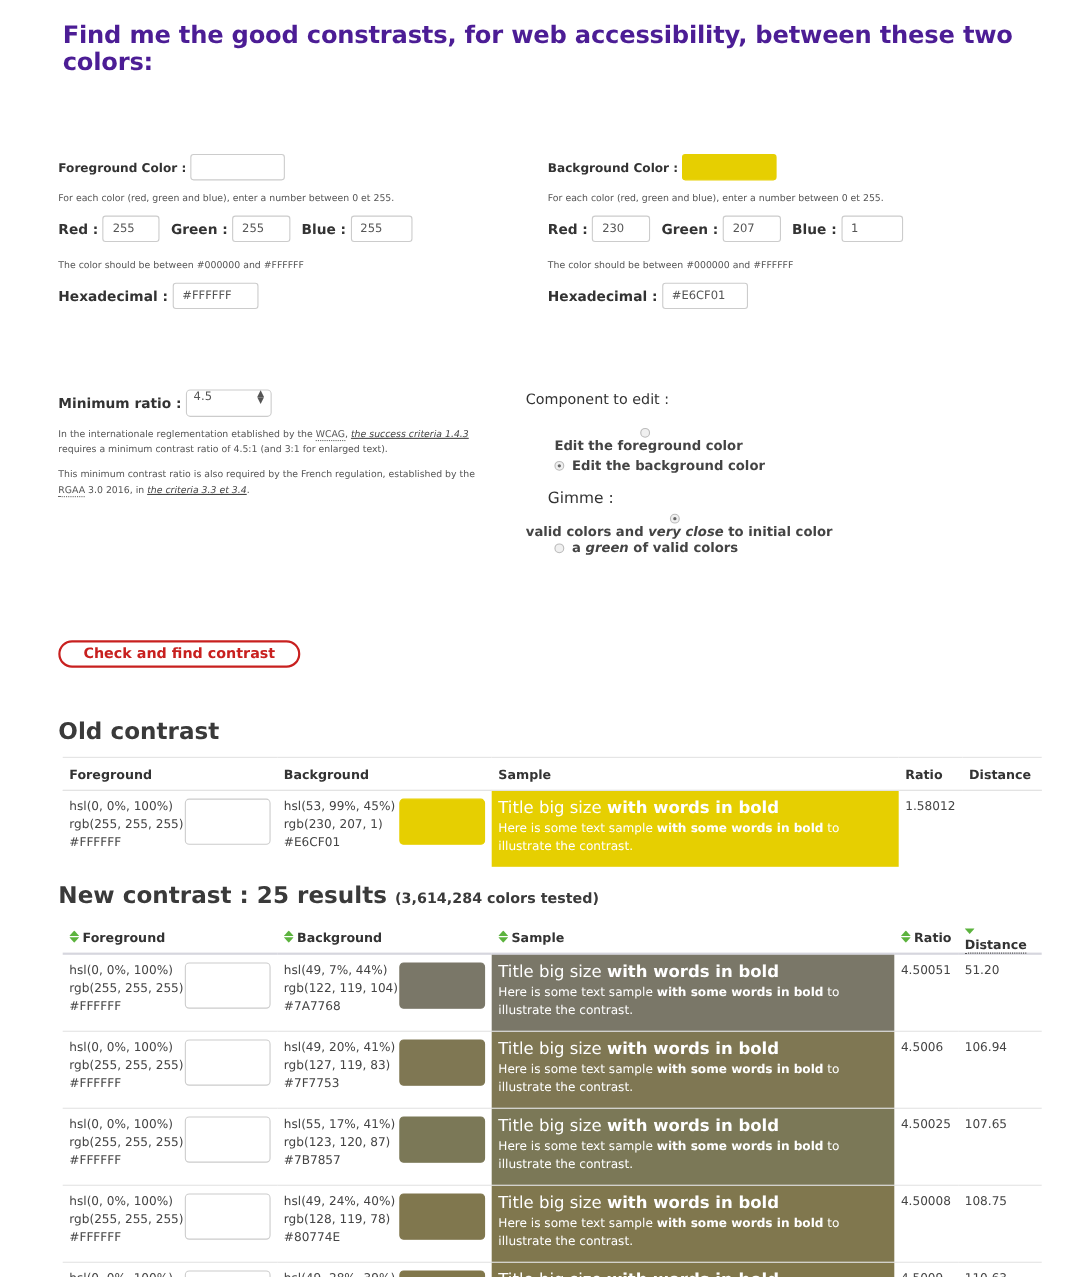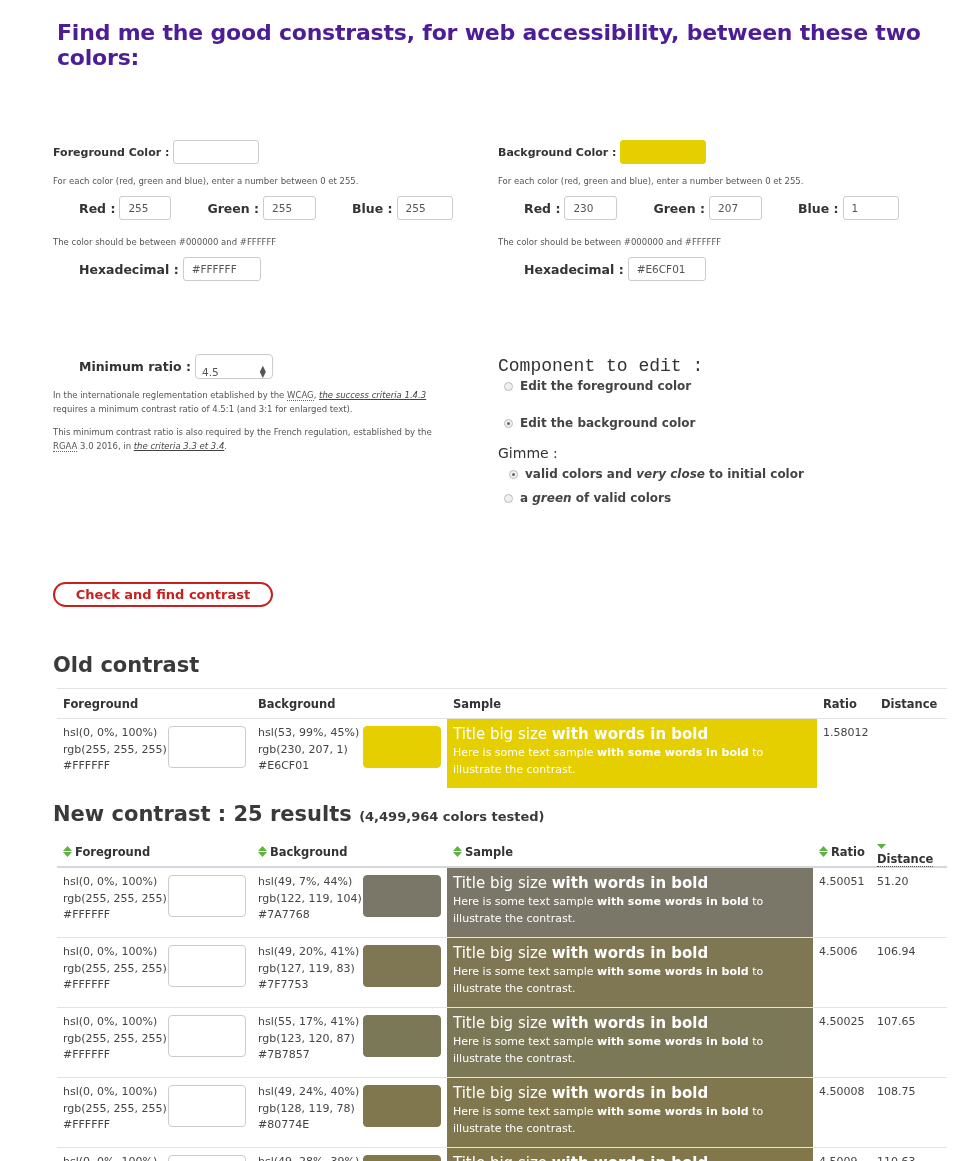--- a/index.html
+++ b/index.html
@@ -9,35 +9,35 @@
   }
   .page { position: absolute; left: 53px; top: 0; width: 890px; }
   h1 {
     position: absolute; left: 4px; top: 20px; width: 880px; margin: 0;
     font-family: "DejaVu Sans", sans-serif; font-weight: bold;
     font-size: 22px; line-height: 25px; color: #4c1d95; letter-spacing: -0.2px;
   }
   .col { position: absolute; width: 440px; }
   .lbl-big { font-weight: bold; font-size: 11px; color: #333; }
   .small { font-size: 8.5px; color: #555; }
-  .field-label { font-weight: bold; font-size: 12.5px; color: #333; margin-left: 26px; }
+  .field-label { font-weight: bold; font-size: 12.5px; color: #333; }
   input.txt {
     font-family: "DejaVu Sans", sans-serif; font-size: 10.5px; color: #555;
     border: 1px solid #cccccc; border-radius: 3px; padding: 0 8px;
     height: 24px; box-sizing: border-box; background: #fff;
   }
   .swatch-inp {
     display: inline-block; width: 86px; height: 24px; box-sizing: border-box;
     border: 1px solid #cccccc; border-radius: 3px; vertical-align: middle;
   }
   .row { position: absolute; left: 0; display: flex; align-items: center; }
   .row .field-label { margin-right: 4px; }
   .row input.txt { margin-right: 10px; }
   .sel {
-    display: inline-flex; align-items: flex-end; justify-content: space-between;
+    display: inline-flex; align-items: flex-start; justify-content: space-between;
     width: 78px; height: 25px; box-sizing: border-box; padding: 0 6px;
     border: 1px solid #cccccc; border-radius: 4px; font-size: 10.5px; color: #555;
   }
   .sel .arrows { font-size: 8px; line-height: 6px; color: #555; display: flex; flex-direction: column; }
   .para { position: absolute; left: 0; width: 400px; font-size: 8.5px; line-height: 14px; color: #555; }
   .para a { color: #444; text-decoration: underline; font-style: italic; }
   abbr { text-decoration: none; border-bottom: 1px dotted #666; }
   .radio-line { position: absolute; left: 6px; display: flex; align-items: center; font-size: 12px; font-weight: bold; color: #444; }
   .radio {
     width: 9px; height: 9px; border-radius: 50%; border: 1px solid #bbb;
@@ -137,32 +137,32 @@
         </span>
     </span>
   </div>
   <div class="para" style="top:388px;">
     <span>In the internationale reglementation etablished by the </span><abbr>WCAG</abbr><span>, </span><a>the success criteria 1.4.3</a><span> requires a minimum contrast ratio of 4.5:1 (and 3:1 for enlarged text).</span>
   </div>
   <div class="para" style="top:425px;">
     <span>This minimum contrast ratio is also required by the French regulation, established by the </span><abbr>RGAA</abbr><span> 3.0 2016, in </span><a>the criteria 3.3 et 3.4</a><span>.</span>
   </div>
 
-  <div style="position:absolute; left:445px; top:356px; font-size:18px; color:#333;font-family:Liberation Mono, monospace;">Component to edit :</div>
-  <div class="radio-line" style="left:451px; top:379px;">
+  <div style="position:absolute; left:425px; top:356px; font-size:13px; color:#333;">Component to edit :</div>
+  <div class="radio-line" style="left:451px; top:389px;flex-direction:column;">
     <span class="radio"></span>
     <span>Edit the foreground color</span>
   </div>
   <div class="radio-line" style="left:451px; top:416px;">
     <span class="radio on"></span>
     <span>Edit the background color</span>
   </div>
 
   <div style="position:absolute; left:445px; top:445px; font-size:14px; color:#333;">Gimme :</div>
-  <div class="radio-line" style="left:456px; top:467px;">
+  <div class="radio-line" style="left:425px; top:467px;flex-direction:column;">
     <span class="radio on"></span>
     <span><span>valid colors and </span><em>very close</em><span> to initial color</span></span>
   </div>
   <div class="radio-line" style="left:451px; top:491px;">
     <span class="radio"></span>
     <span><span>a </span><em>green</em><span> of valid colors</span></span>
   </div>
 
   <div class="btn">Check and find contrast</div>
 
@@ -215,21 +215,21 @@
       <td style="border-bottom:none;">
             <div class="num">1.58012</div>
           </td>
       <td style="border-bottom:none;">
             <div class="num"></div>
           </td>
     </tr>
       </tbody>
   </table>
 
-  <h2 style="top:802px;"><span>New contrast : 25 results</span> <small>(4,499,964 colors tested)</small></h2>
+  <h2 style="top:802px;"><span>New contrast : 25 results</span> <small>(3,614,284 colors tested)</small></h2>
   <table class="new" style="top:837px;">
     <colgroup>
         <col style="width:195px">
         <col style="width:195px">
         <col style="width:366px">
         <col style="width:58px">
         <col style="width:76px">
       </colgroup>
     <thead>
         <tr>

